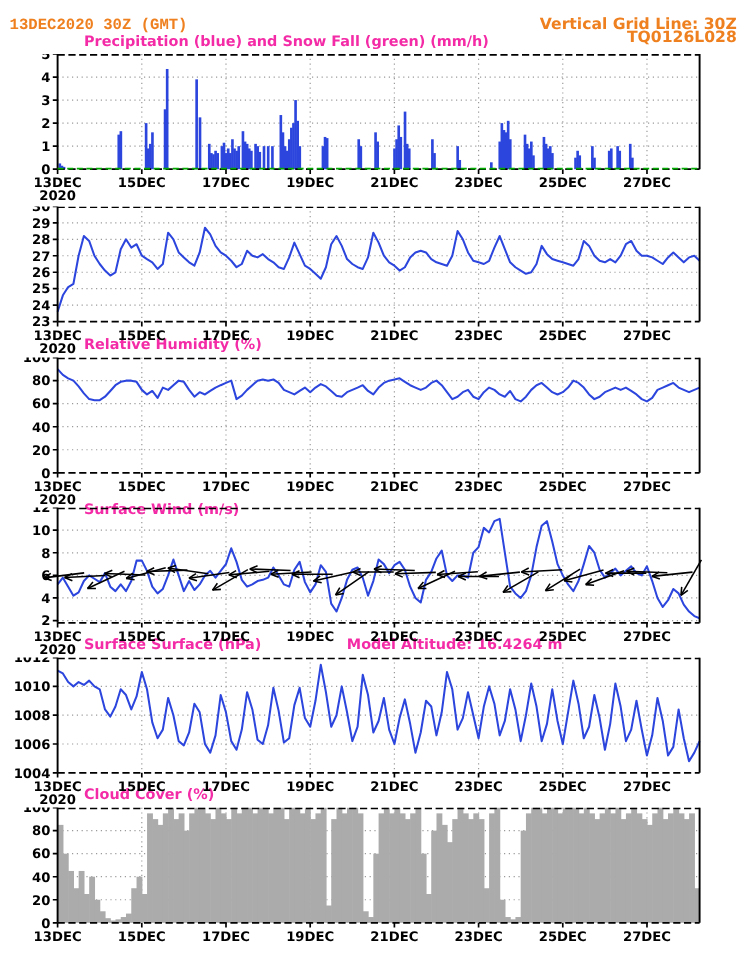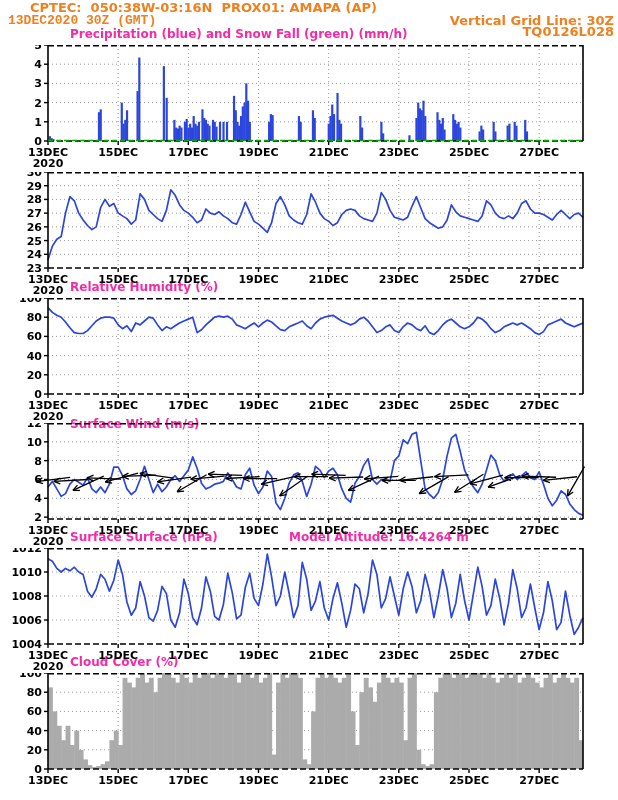--- a/index.html
+++ b/index.html
@@ -10,21 +10,20 @@
   .right{right:4px;text-align:left;}
   .ptitle{position:absolute;left:70px;font-size:12px;line-height:13px;color:#f42ba6;white-space:pre;}
   svg{position:absolute;left:0;}
   text{font-family:"DejaVu Sans",sans-serif;font-weight:bold;}
 </style>
 </head>
 <body>
 
 <div class="page">
 
-  <div class="hline orange" style="top:1px;left:30px;">CPTEC:  050:38W-03:16N  PROX01: AMAPA (AP)</div>
   <div class="hline orange" style="top:14px;left:8px;font-family:Liberation Mono, monospace;">13DEC2020 30Z (GMT)</div>
   <div class="hline orange right" style="top:14px;">Vertical Grid Line: 30Z</div>
   <div class="hline orange right" style="top:25px;">TQ0126L028</div>
 
   <div class="ptitle" style="top:28px;">Precipitation (blue) and Snow Fall (green) (mm/h)</div>
   <div class="ptitle" style="top:281px;">Relative Humidity (%)</div>
   <div class="ptitle" style="top:418px;">Surface Wind (m/s)</div>
   <div class="ptitle" style="top:531px;">Surface Surface (hPa)</div>
   <div class="ptitle" style="top:531px;left:289px;">Model Altitude: 16.4264 m</div>
   <div class="ptitle" style="top:656px;">Cloud Cover (%)</div>

